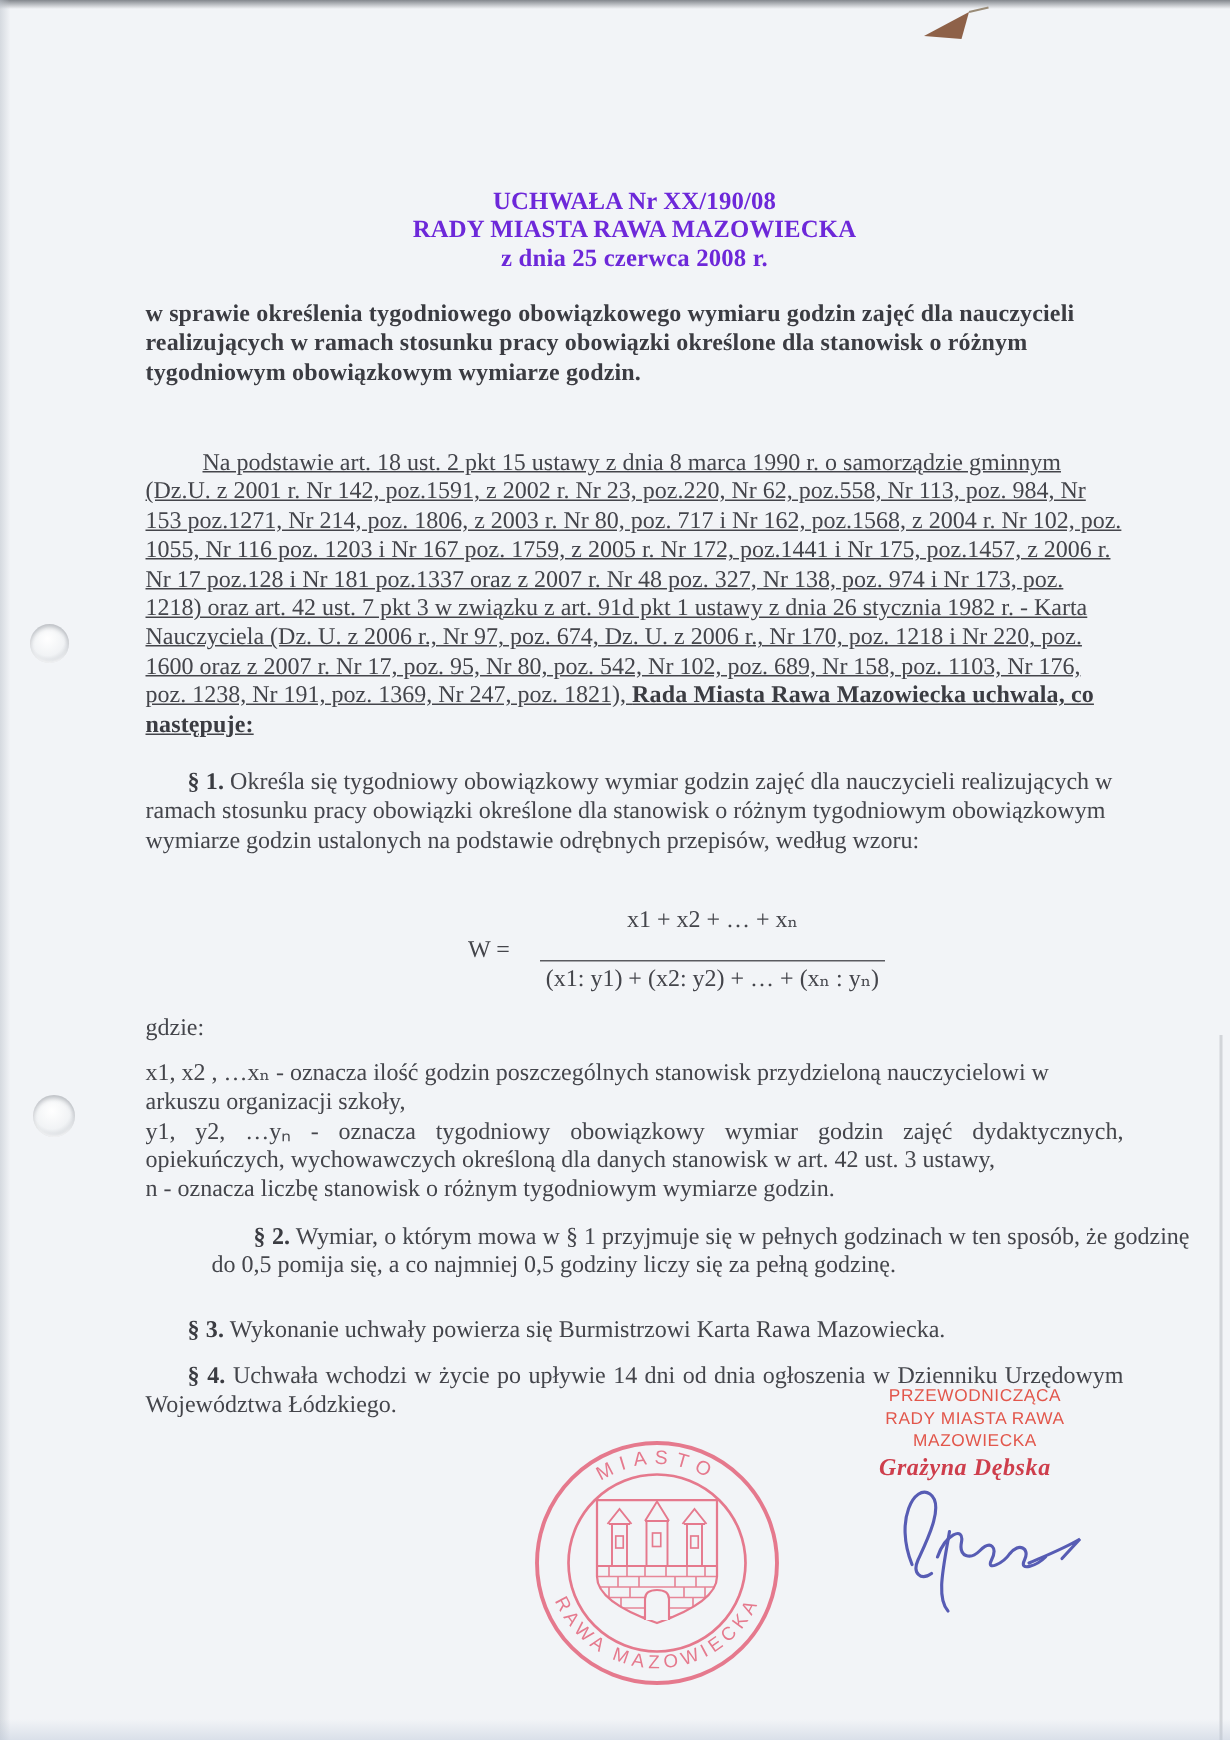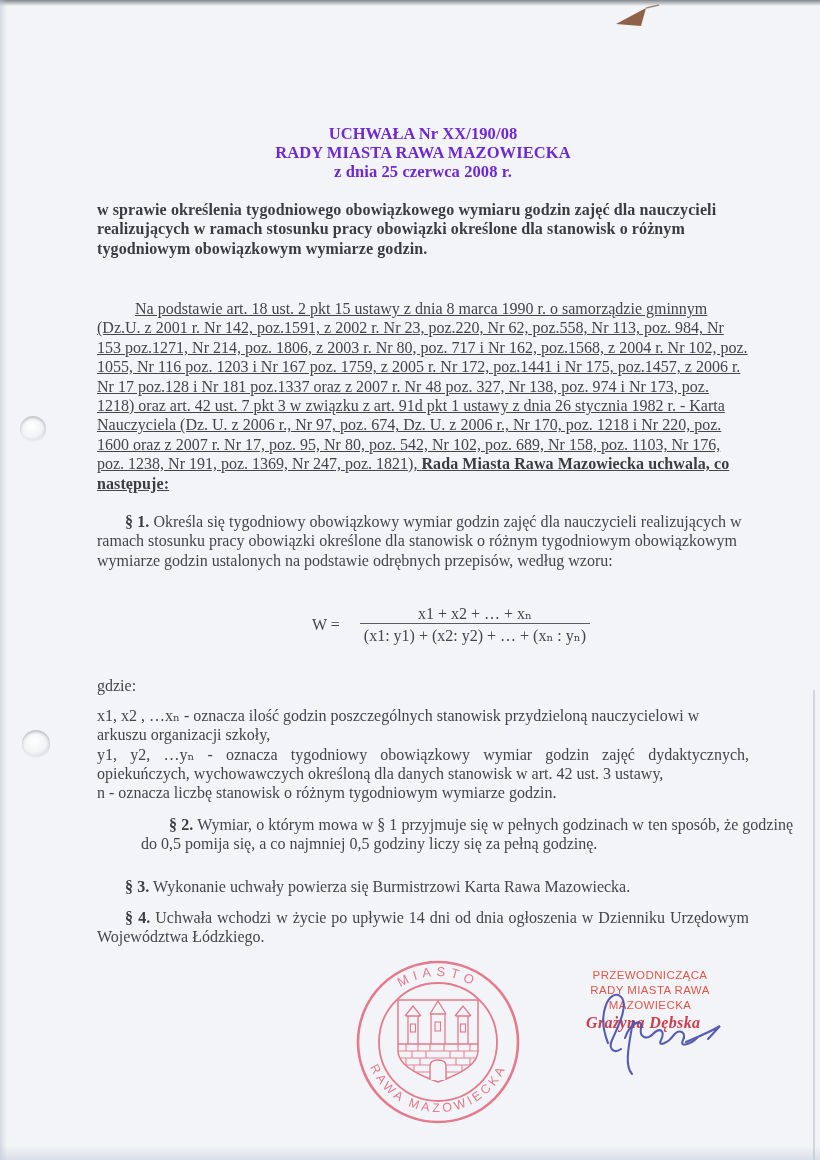--- a/index.html
+++ b/index.html
@@ -49,30 +49,30 @@
   .para { text-indent:28px; }
   .p1 { top:512px; }
   .p2 { top:815px; text-align:justify;margin-left:44px; }
   .p3 { top:877px; }
   .p4 { top:908px; text-align:justify; }
   .plabel { font-weight:bold; color:#3b3c42; }
 
   .formula { top:604px; text-align:center; transform:translateX(28px); }
   .formula .w { display:inline-block; vertical-align:middle; margin-right:20px; }
   .frac { display:inline-block; vertical-align:middle; text-align:center; }
-  .frac .num { display:block; padding:0 30px 0 30px; border-bottom:1.5px solid #5a5b60; }
+  .frac .num { display:block; padding:0 30px 17px 30px; border-bottom:1.5px solid #5a5b60; }
   .frac .den { display:block; padding:2px 4px 0 4px; }
 
   .gdzie { top:676px; }
   .def1 { top:706px; }
-  .def2 { top:745px; text-align:justify; }
+  .def2 { top:745px; text-align:justify;font-family:Liberation Serif, serif; }
   .def3 { top:783px; }
 
   .stamp { position:absolute; left:352px; top:956px; width:172px; height:172px; opacity:.88; }
-  .sig-block { position:absolute; left:552px; top:968px; width:196px; text-align:center; }
+  .sig-block { position:absolute; left:552px; top:924px; width:196px; text-align:center; }
   .sig-title {
     font-family:"Liberation Sans","DejaVu Sans",sans-serif;
     font-size:11.5px; line-height:15px; color:#e2564b; letter-spacing:.4px;
   }
   .sig-name {
     position:absolute; left:34px; top:46px; white-space:nowrap;
     font-style:italic; font-weight:bold; font-size:16px; color:#ce3e4c; letter-spacing:.4px;
   }
   .scribble { position:absolute; left:580px; top:983px; width:150px; height:96px; }
 </style>

